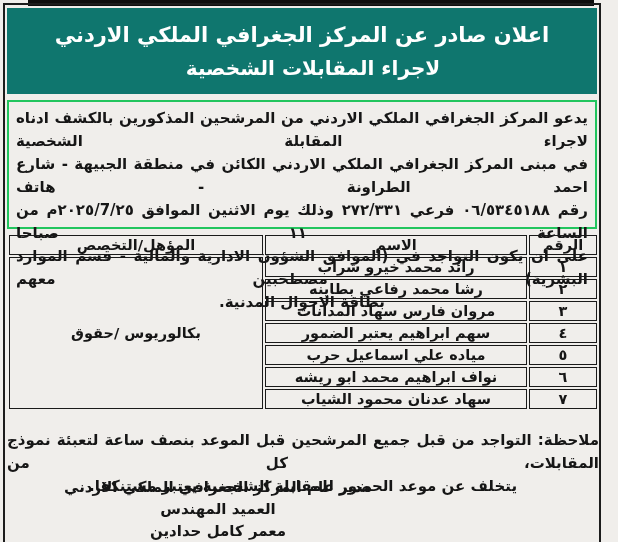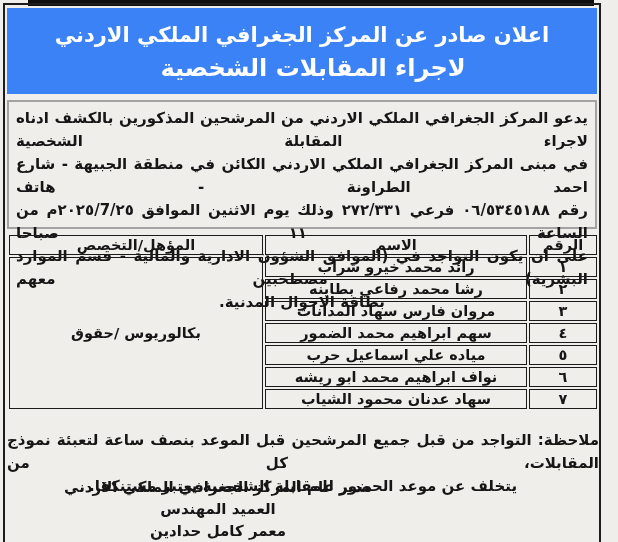--- a/index.html
+++ b/index.html
@@ -15,29 +15,29 @@
   .top-strip {
     position:absolute; left:28px; top:0; width:566px; height:6px;
     background:#0e0e0e;
   }
   .page-border {
     position:absolute; left:3px; top:3px; width:598px; height:560px;
     border:2px solid #1c1c1c;
   }
   .header-box {
     position:absolute; left:7px; top:8px; width:590px; height:86px;
-    background:#3b82f6; color:#ffffff;
+    background:#0f766e; color:#ffffff;
     display:flex; flex-direction:column; justify-content:center; align-items:center;
     text-align:left;
   }
   .header-box .t1 { font-size:21px; line-height:34px; }
-  .header-box .t2 { font-size:24px; line-height:32px;margin-left:22px; }
+  .header-box .t2 { font-size:20px; line-height:32px;margin-left:22px; }
   .intro-box {
     position:absolute; left:7px; top:100px; width:590px; height:129px;
-    border:2px solid #a3a3a3;
+    border:2px solid #22c55e;
     padding:5px 7px 12px 7px;
     font-size:15px; line-height:23px;
   }
   .jline { text-align:justify; text-align-last:justify; white-space:normal; }
   .rline { text-align:center; }
   table.cand {
     position:absolute; left:7px; top:233px; width:592px;
     border-collapse:separate; border-spacing:2px;
     font-size:14.5px;
   }
@@ -101,21 +101,21 @@
     <tr>
       <td>٢</td>
       <td>رشا محمد رفاعي بطاينه</td>
     </tr>
     <tr>
       <td>٣</td>
       <td>مروان فارس سهاد المدانات</td>
     </tr>
     <tr>
       <td>٤</td>
-      <td>سهم ابراهيم محمد الضمور</td>
+      <td>سهم ابراهيم يعتبر الضمور</td>
     </tr>
     <tr>
       <td>٥</td>
       <td>مياده علي اسماعيل حرب</td>
     </tr>
     <tr>
       <td>٦</td>
       <td>نواف ابراهيم محمد ابو ريشه</td>
     </tr>
     <tr>

